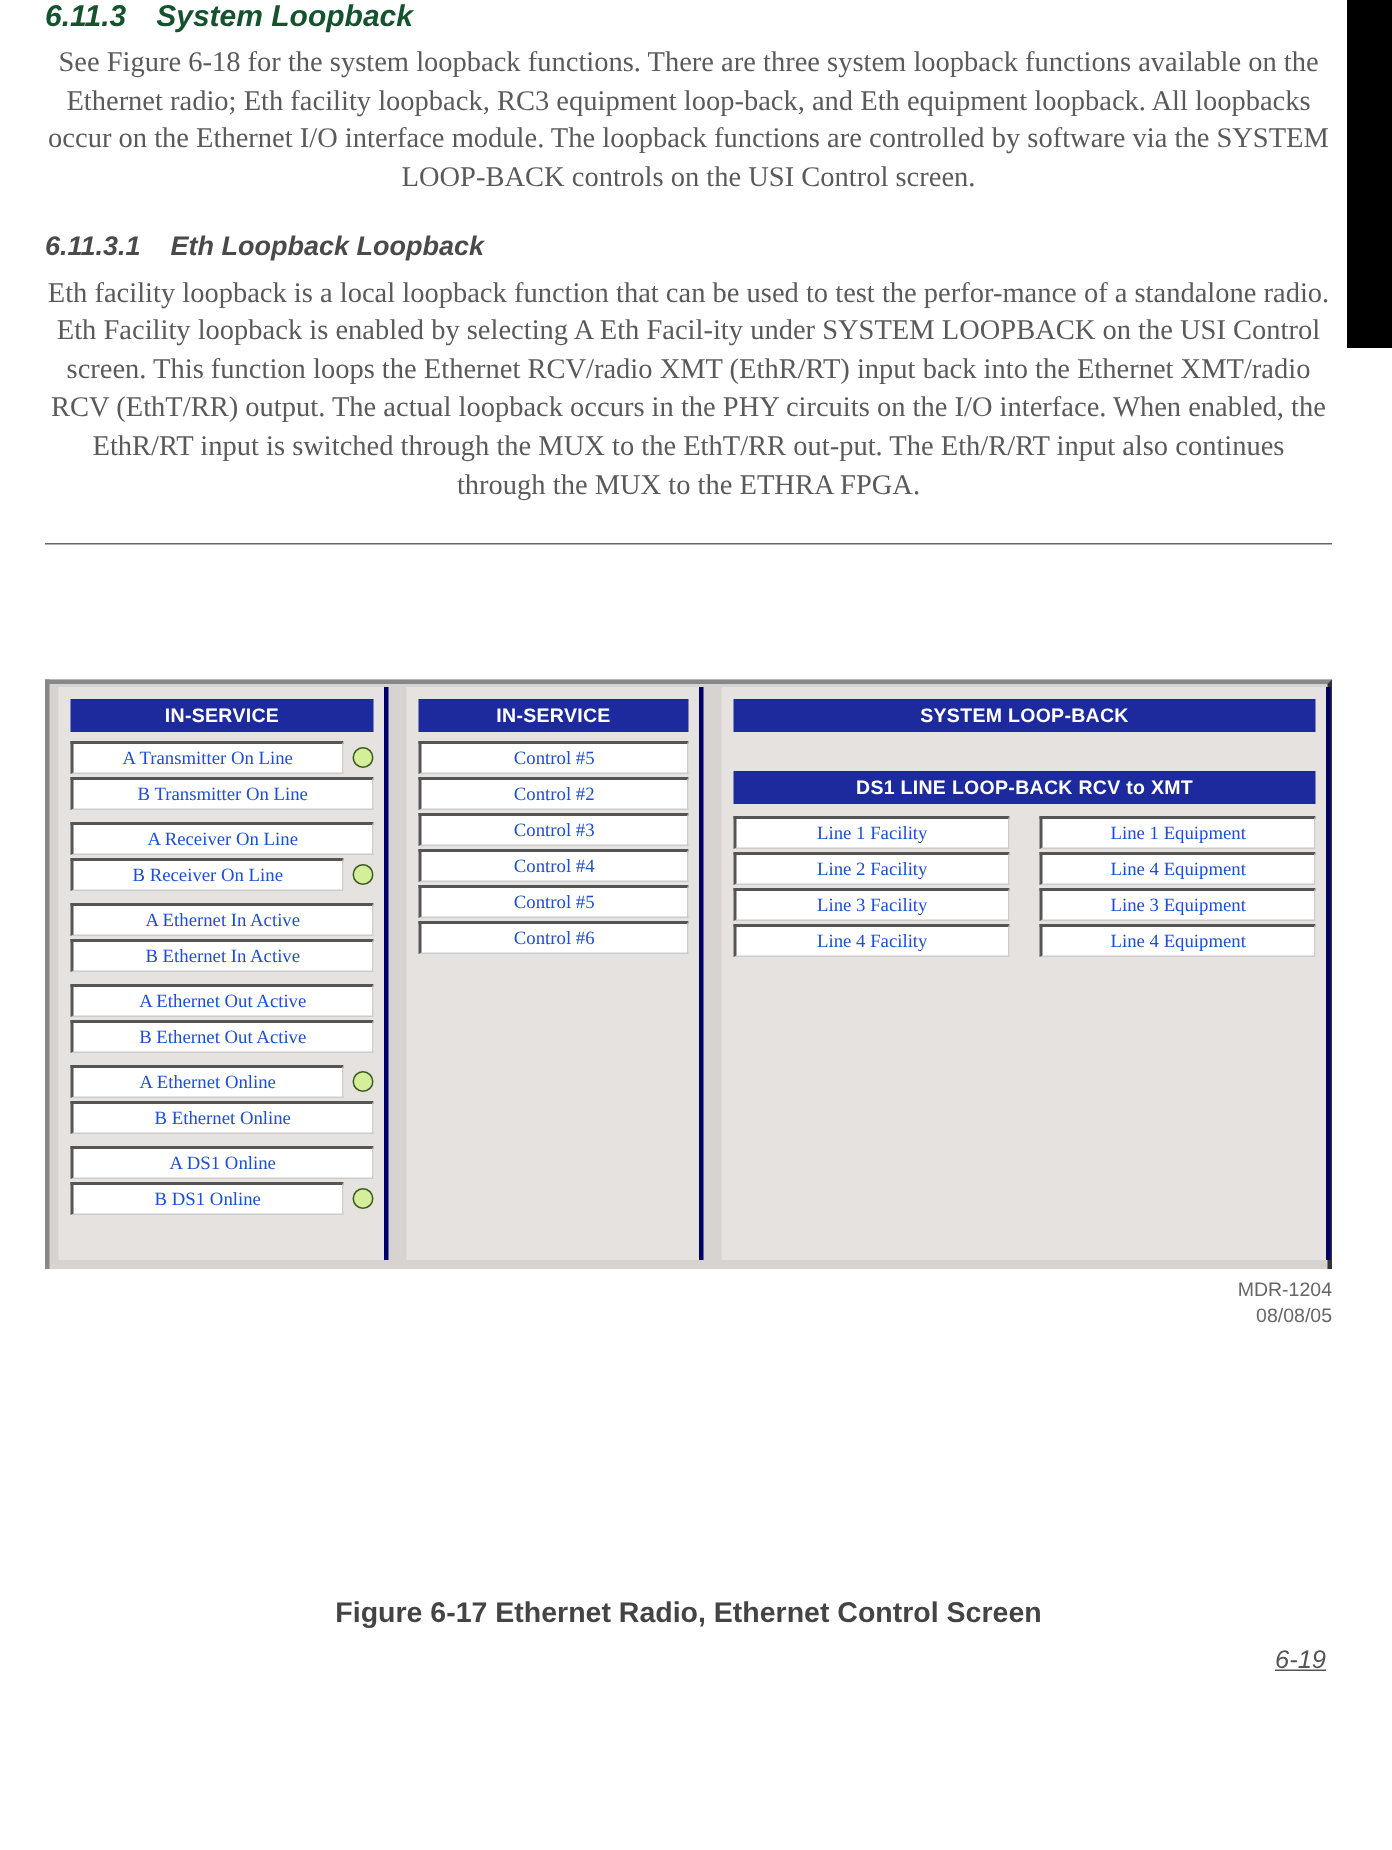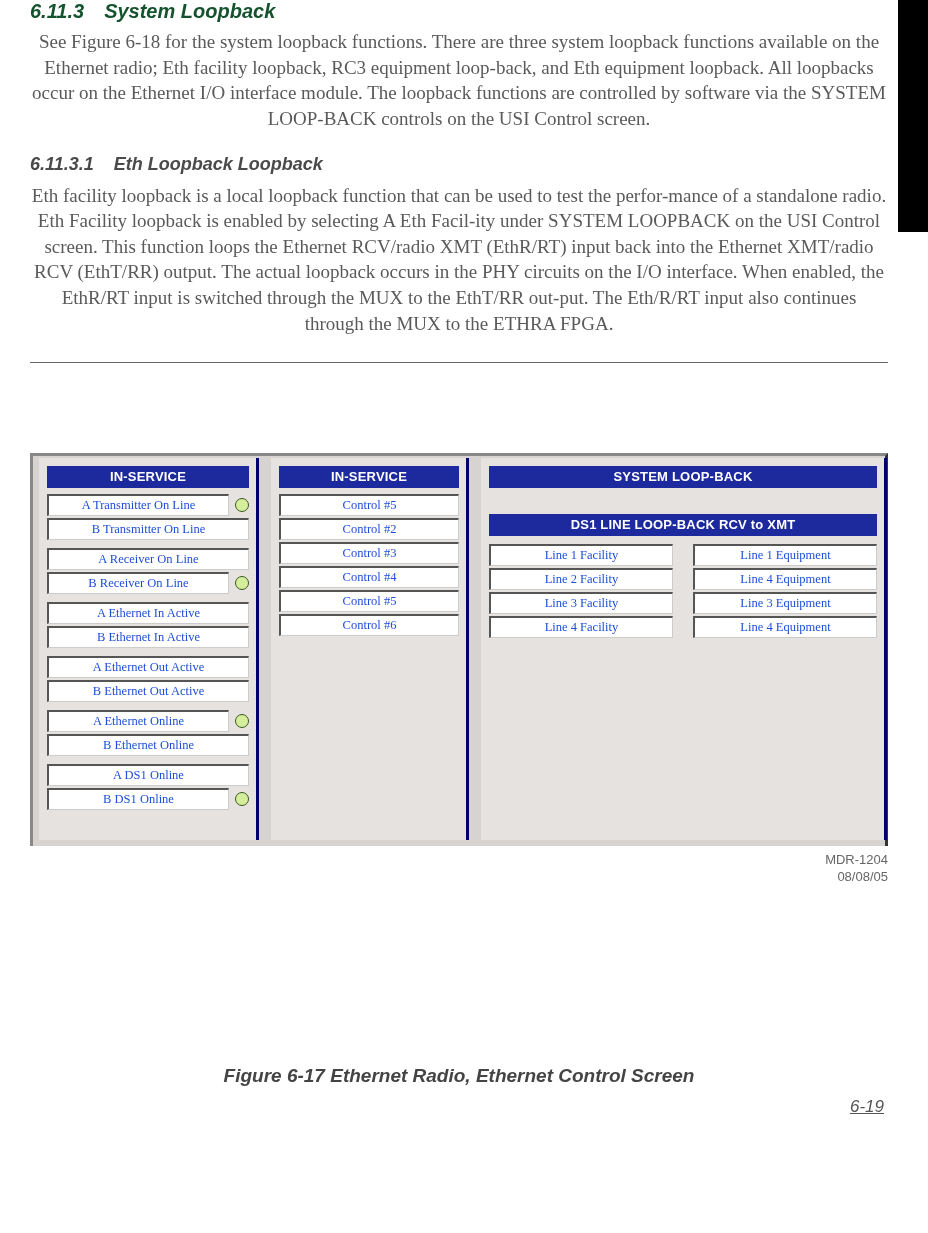--- a/index.html
+++ b/index.html
@@ -148,21 +148,20 @@
     font-size: 13px;
     color: #666;
     text-align: right;
     margin: 6px 0 0 0;
     line-height: 1.25;
   }
 
   .figure-caption {
     font-family: Arial, Helvetica, sans-serif;
     font-weight: bold;
-    font-style: italic;
     color: #444;
     text-align: center;
     font-size: 19px;
     margin-top: 180px;
   }
   .page-number {
     font-family: Arial, Helvetica, sans-serif;
     font-style: italic;
     color: #555;
     text-align: right;

